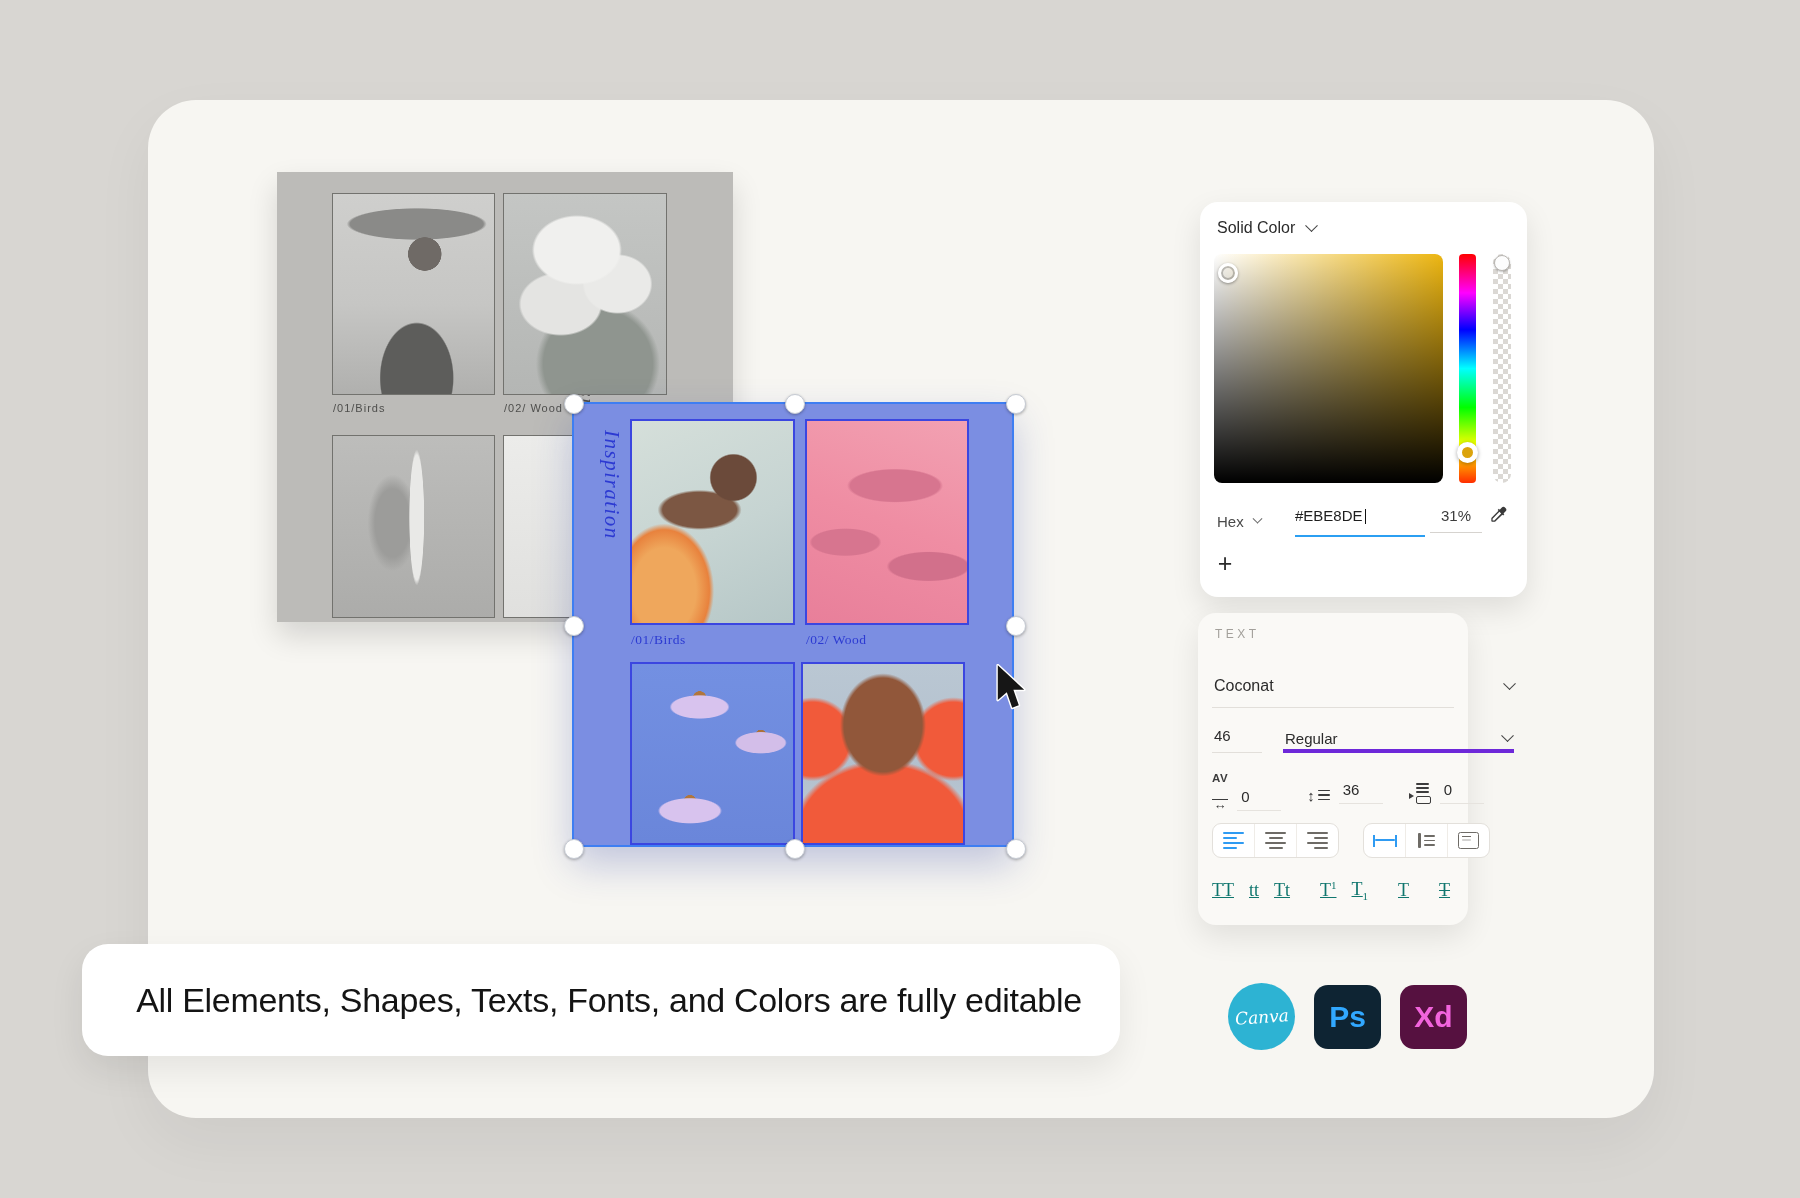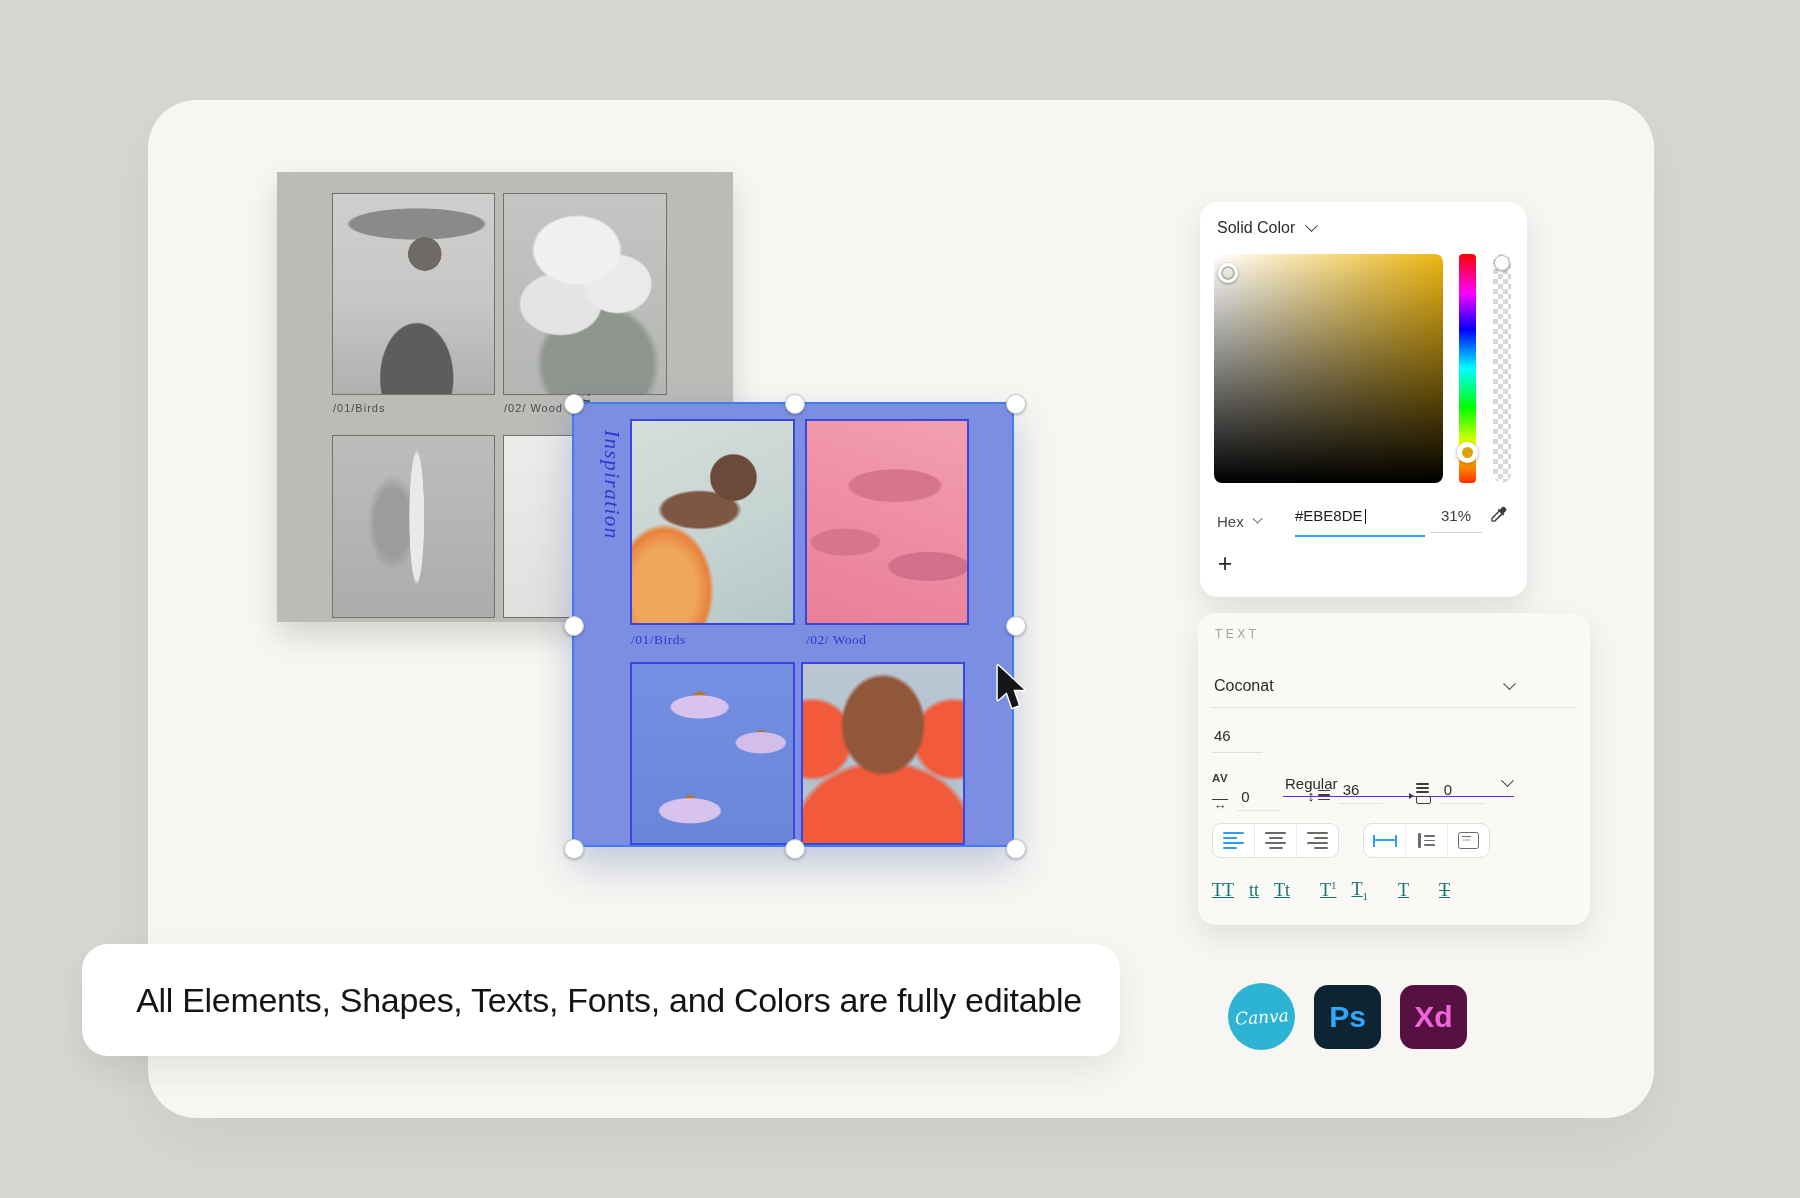--- a/index.html
+++ b/index.html
@@ -86,26 +86,26 @@
     linear-gradient(45deg,#dbd8d4 25%,#fff 25% 75%,#dbd8d4 75%) 5px 5px/10px 10px;}
   .alpha-handle{position:absolute;left:294px;top:53px;width:16px;height:16px;border-radius:50%;background:#fdfdfd;border:1px solid #b9b6b2;box-sizing:border-box;box-shadow:0 1px 2px rgba(0,0,0,.25);}
   .hex-label{position:absolute;left:17px;top:311px;display:flex;align-items:center;gap:10px;font-size:15px;color:#4a4a4a;}
   .hex-input{position:absolute;left:95px;top:305px;width:130px;font-size:15px;color:#1e1e1e;padding-bottom:11px;border-bottom:2px solid #2b9ff2;}
   .hex-input::after{content:"";display:inline-block;border-left:1.6px solid #111;height:15px;margin-left:2px;vertical-align:-3px;}
   .opacity-field{position:absolute;left:230px;top:305px;width:52px;font-size:15px;color:#3c3c3c;text-align:center;padding-bottom:8px;border-bottom:1.5px solid #d6d3cf;}
   .eyedropper{position:absolute;left:288px;top:303px;width:20px;height:20px;}
   .plus-btn{position:absolute;left:10px;top:346px;width:30px;height:30px;font-size:25px;font-weight:300;color:#2b2b2b;display:flex;align-items:center;justify-content:center;cursor:default;}
 
   
-  .text-panel{position:absolute;left:1198px;top:613px;width:392px;height:312px;background:#faf9f6;border-radius:18px;box-shadow:0 12px 30px rgba(0,0,0,.09);z-index:3;}
+  .text-panel{position:absolute;left:1198px;top:613px;width:270px;height:312px;background:#faf9f6;border-radius:18px;box-shadow:0 12px 30px rgba(0,0,0,.09);z-index:3;}
   .tp-label{position:absolute;left:17px;top:14px;font-size:12px;letter-spacing:3.5px;color:#a3a09b;}
   .font-row{position:absolute;left:16px;top:64px;width:300px;display:flex;justify-content:space-between;align-items:center;font-size:16px;color:#2b2b2b;}
   .font-row-line{position:absolute;left:14px;right:14px;top:94px;border-top:1px solid #e2dfda;}
   .size-field{position:absolute;left:14px;top:110px;width:50px;height:30px;font-size:15px;color:#2b2b2b;padding:4px 2px 0;border-bottom:1px solid #e2dfda;box-sizing:border-box;}
-  .style-field{position:absolute;left:85px;top:110px;width:231px;height:30px;display:flex;justify-content:space-between;align-items:center;font-size:15px;color:#2b2b2b;padding:4px 2px 0;border-bottom:1px solid #6d28d9;box-sizing:border-box;margin-top:44px;}
+  .style-field{position:absolute;left:85px;top:110px;width:231px;height:30px;display:flex;justify-content:space-between;align-items:center;font-size:15px;color:#2b2b2b;padding:4px 2px 0;border-bottom:4px solid #6d28d9;box-sizing:border-box;}
   .spacing-row{position:absolute;left:14px;top:160px;width:304px;height:38px;display:flex;align-items:center;}
   .sp-group{display:flex;align-items:flex-end;gap:9px;}
   .sp-val{width:36px;font-size:15px;color:#2b2b2b;padding:0 4px 5px;border-bottom:1px solid #e6e3de;}
   .ic-ls{display:flex;flex-direction:column;align-items:center;line-height:1;color:#3c3c3c;}
   .ic-ls .av{font-size:11.5px;font-weight:bold;border-bottom:1.4px solid #3c3c3c;padding-bottom:15px;letter-spacing:.5px;}
   .ic-ls .arr{font-size:13px;margin-top:-2px;}
   .ic-lh{display:flex;align-items:center;gap:3px;color:#3c3c3c;}
   .ic-lh .updown{font-size:15px;}
   .bars3{display:flex;flex-direction:column;gap:3px;}
   .bars3 i{display:block;width:12px;height:1.6px;background:#3c3c3c;border-radius:1px;}

